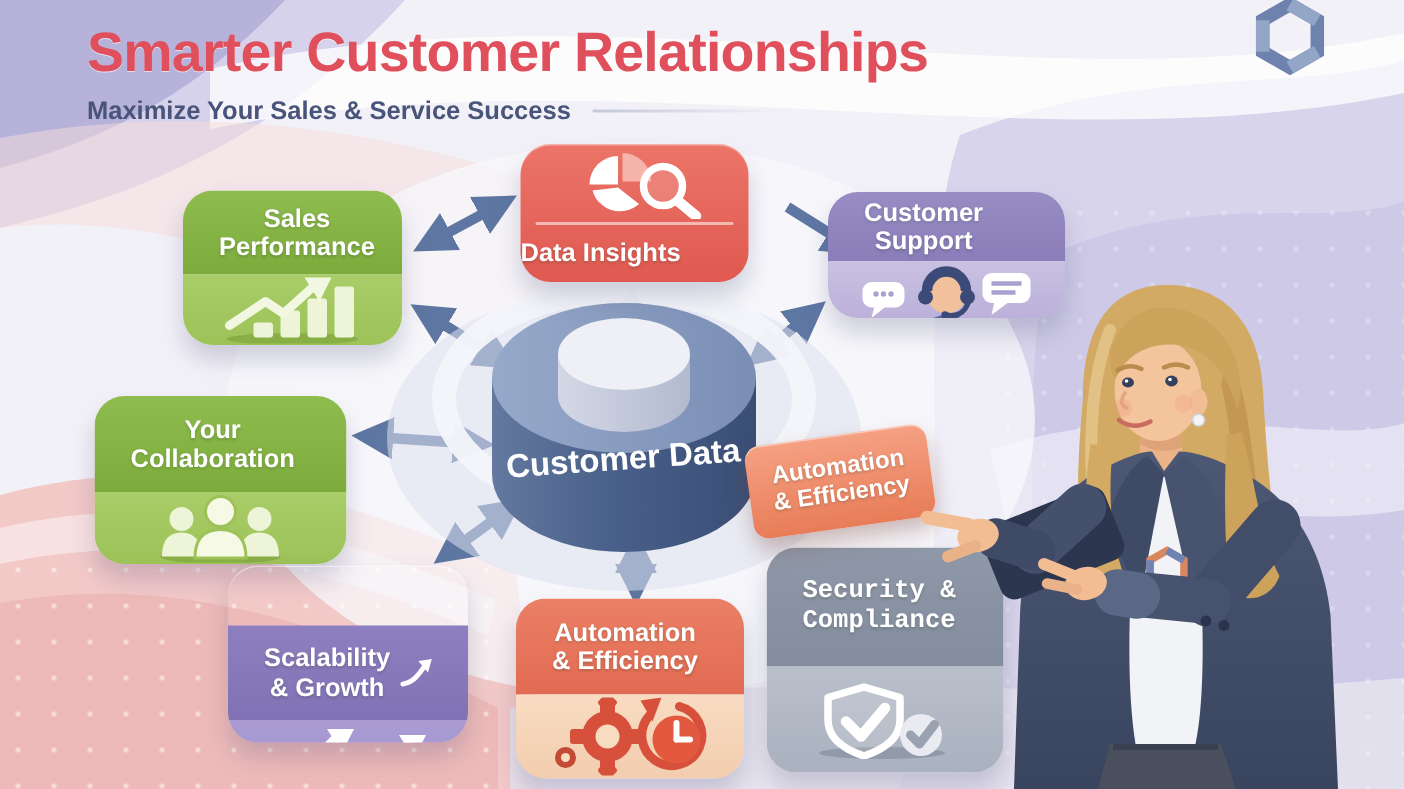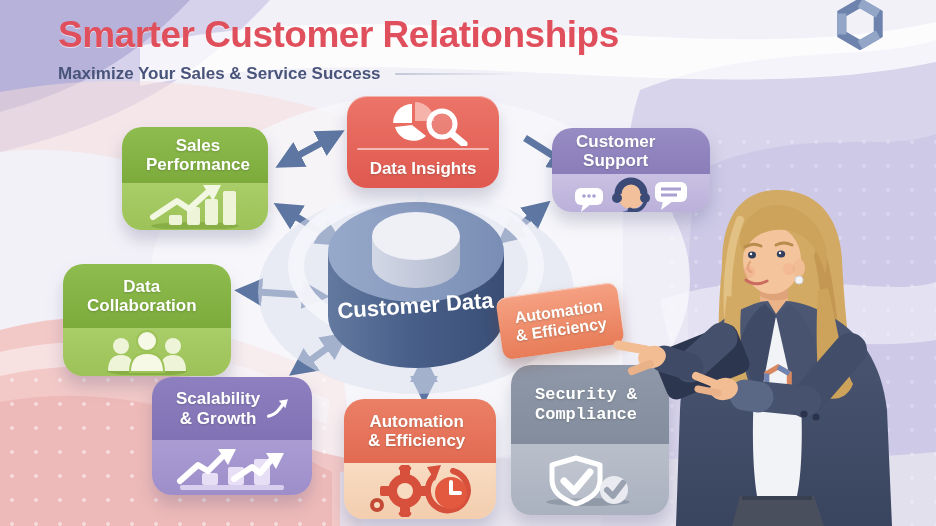--- a/index.html
+++ b/index.html
@@ -27,30 +27,30 @@
   .node{position:absolute;z-index:4;border-radius:20px;overflow:hidden;display:flex;flex-direction:column;
         box-shadow:0 10px 16px rgba(86,86,128,.25), inset 0 1px 0 rgba(255,255,255,.45);}
   .node .top{flex:0 0 50%;display:flex;align-items:center;gap:6px;padding:2px 24px;}
   .node .body{flex:1;display:flex;align-items:center;justify-content:center;}
   .node-title{color:#fff;font-weight:700;font-size:17px;line-height:1.12;text-align:center;
               white-space:pre-line;text-shadow:0 1px 2px rgba(40,60,40,.25);}
   .green  .top{background:linear-gradient(180deg,#8fbc4e,#7cab3c);}
   .green  .body{background:linear-gradient(180deg,#a9cd68,#9cc258);}
   .purple .top{background:linear-gradient(180deg,#988cc4,#8a7db9);}
   .purple .body{background:linear-gradient(180deg,#c9c1e2,#b7acd8);}
-  .violet .top{background:linear-gradient(180deg,#8e7fc0,#8172b5);}
+  .violet .top{background:linear-gradient(180deg,#8e7fc0,#8172b5);margin-top:40px;}
   .violet .body{background:linear-gradient(180deg,#aa9cd3,#9d8eca);}
   .coral  .top{background:linear-gradient(180deg,#ea8066,#e26a52);}
   .coral  .body{background:linear-gradient(180deg,#f8dcc2,#f3cdae);}
   .gray   .top{background:linear-gradient(180deg,#8f98a8,#848d9e);}
   .gray   .body{background:linear-gradient(180deg,#b9bfca,#aab1bf);}
   .red{background:linear-gradient(180deg,#ec7468,#df5950);}
   .red .icon-area{flex:0 0 56%;display:flex;align-items:center;justify-content:center;}
   .red .divider{height:2px;margin:0 10px;background:rgba(255,255,255,.55);border-radius:2px;}
-  .red .label-area{flex:1;display:flex;align-items:center;justify-content:center;}
+  .red .label-area{flex:1;display:flex;align-items:center;justify-content:flex-start;}
 
   .held-card{position:absolute;left:499px;top:290px;width:122px;height:62px;z-index:6;
              background:linear-gradient(180deg,#f5a183,#e87c58);border-radius:10px;
              transform:rotate(-8deg);display:flex;align-items:center;justify-content:center;
              box-shadow:0 8px 14px rgba(120,70,60,.35), inset 0 1px 0 rgba(255,255,255,.45);}
   .held-card .node-title{font-size:16px;}
 
   .person{position:absolute;left:590px;top:148px;width:346px;height:378px;z-index:7;}
 </style>
 </head>
@@ -187,21 +187,21 @@
         <rect x="88" y="8" width="32" height="20" rx="6" fill="#ffffff"></rect>
         <path d="M96,27 L94,36 L106,27 Z" fill="#ffffff"></path>
         <line x1="94" y1="15" x2="114" y2="15" stroke="#a99fd0" stroke-width="3"></line>
         <line x1="94" y1="21" x2="110" y2="21" stroke="#a99fd0" stroke-width="3"></line>
       </svg>
     </div>
   </div>
 
   <div class="node green" style="left:63px;top:264px;width:168px;height:112px;">
     <div class="top" style="flex-basis:54%;">
-        <span class="node-title">Data
+        <span class="node-title">Your
 Collaboration</span>
       </div>
     <div class="body">
       <svg width="110" height="46" viewBox="0 0 110 46">
         <ellipse cx="55" cy="42" rx="40" ry="5" fill="#79a238" opacity="0.6"></ellipse>
         <circle cx="29" cy="17" r="8" fill="#eef4d8"></circle>
         <path d="M16,42 Q16,26 29,26 Q42,26 42,42 Z" fill="#eef4d8"></path>
         <circle cx="81" cy="17" r="8" fill="#eef4d8"></circle>
         <path d="M68,42 Q68,26 81,26 Q94,26 94,42 Z" fill="#eef4d8"></path>
         <circle cx="55" cy="12" r="10" fill="#f5f9e6" stroke="#9cc258" stroke-width="2"></circle>

